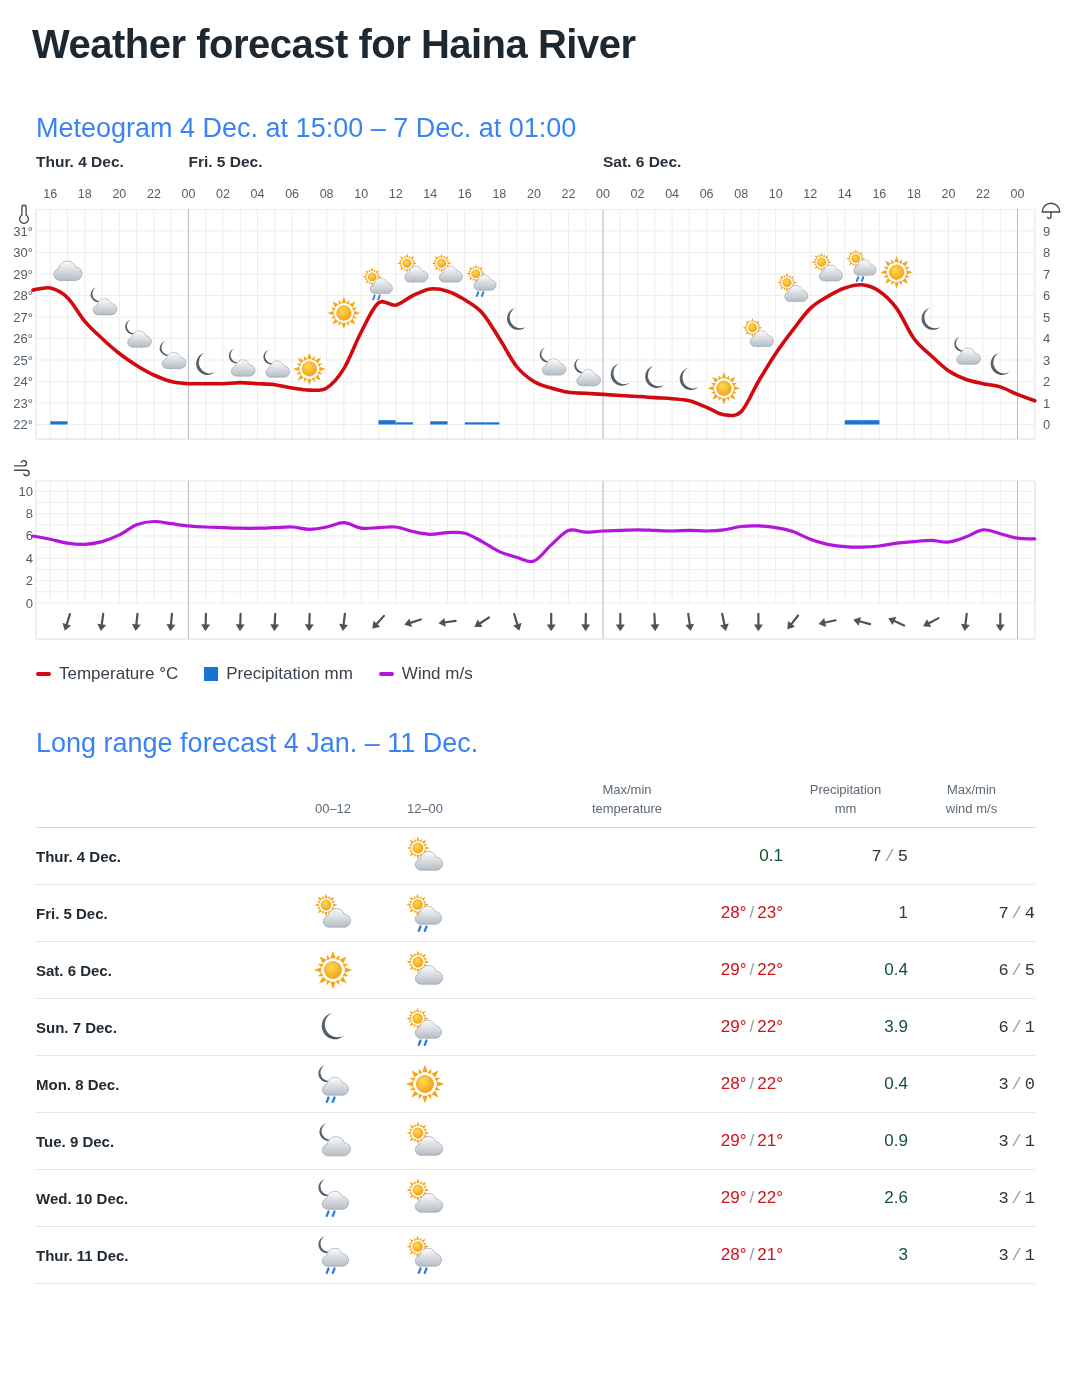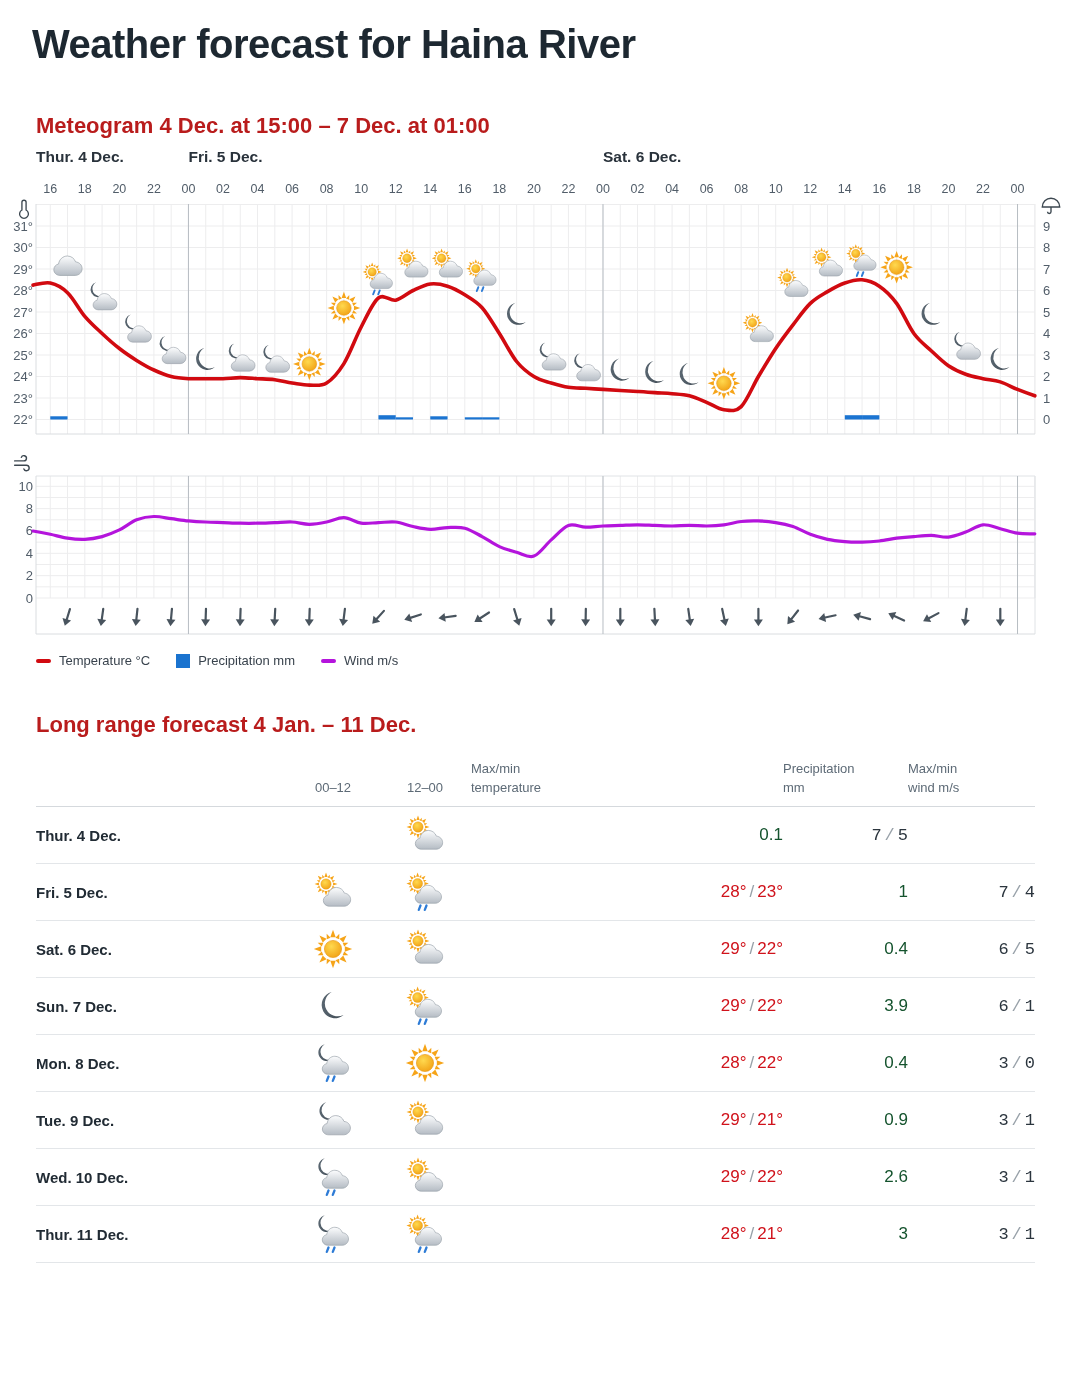--- a/index.html
+++ b/index.html
@@ -1,29 +1,29 @@
 <!DOCTYPE html>
 <html><head>
 <meta charset="utf-8">
 <style>
   html,body{margin:0;padding:0;background:#fff;}
   body{width:1080px;font-family:"Liberation Sans",sans-serif;color:#222c35;}
   h1{font-size:40px;font-weight:700;margin:22px 0 0 32px;color:#1d2831;letter-spacing:-.5px;}
-  h2{font-size:22px;font-weight:700;margin:0 0 0 36px;color:#b91c1c;}
+  h2{font-size:27px;font-weight:400;margin:0 0 0 36px;color:#3b82f6;}
   #meteo-title{margin-top:46px;}
   #meteo-svg{display:block;margin-top:2px;}
-  .legend{display:flex;align-items:center;gap:26px;margin:12px 0 0 36px;font-size:13px;color:#39434d;}
+  .legend{display:flex;align-items:center;gap:26px;margin:18px 0 0 36px;font-size:17px;color:#39434d;}
   .legend-item{display:flex;align-items:center;gap:8px;}
   .sw-dash{width:15px;height:4px;border-radius:2px;}
   .sw-square{width:14px;height:14px;}
   #lr-title{margin-top:44px;}
   .lr-table{width:999px;margin:12px 0 0 36px;}
   .lr-grid{display:grid;grid-template-columns:251px 92px 92px 312px 125px 127px;align-items:center;}
   .lr-head{min-height:48px;border-bottom:1px solid #d5d9dd;font-size:13px;color:#5d6a76;align-items:end;padding-bottom:8px;}
-  .lr-head .hcell{white-space:pre-line;text-align:left;line-height:1.45;}
+  .lr-head .hcell{white-space:pre-line;text-align:center;line-height:1.45;}
   .lr-head .hcell-c{text-align:center;}
   .lr-row{height:56px;border-bottom:1px solid #e3e6e9;}
   .cell-day{font-size:15px;font-weight:700;color:#212b34;}
   .cell-icon{text-align:center;line-height:0;}
   .cell-num{text-align:right;font-size:17px;}
   .t-red{color:#d0121b;}
   .t-blue{color:#14532d;}
   .t-dark{color:#2b353e;font-family:Liberation Mono, monospace;}
   .slash{color:#97a0a8;font-weight:400;padding:0 3px;}
   svg text{font-family:"Liberation Sans",sans-serif;}

